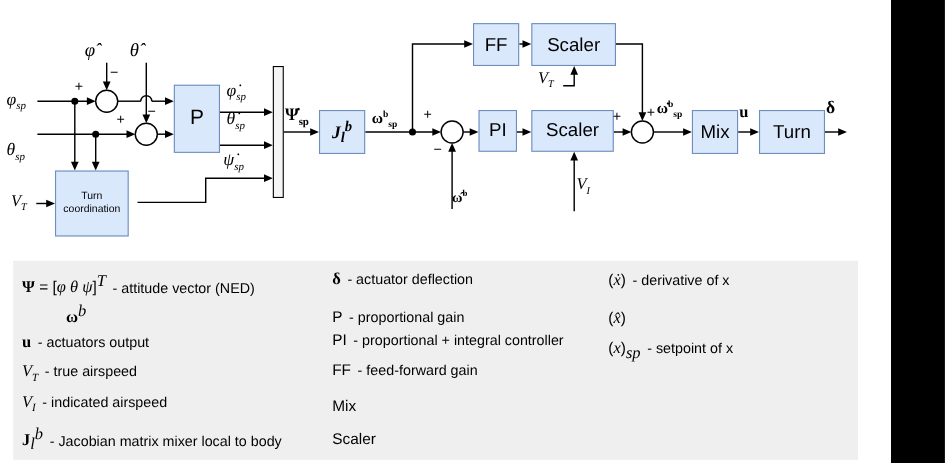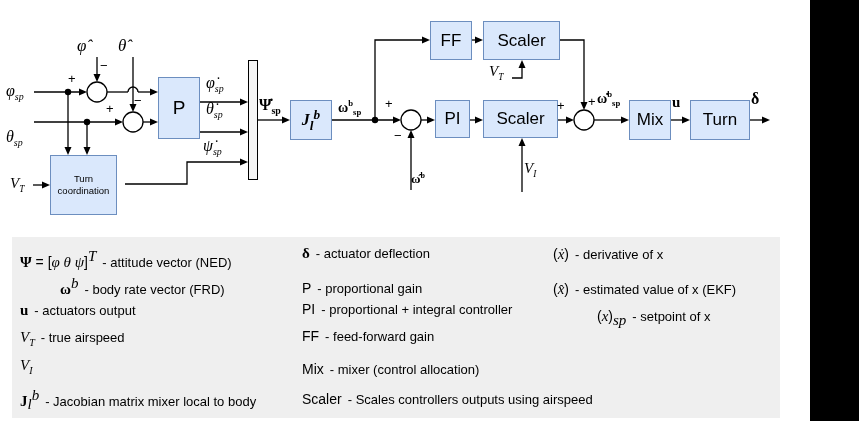--- a/index.html
+++ b/index.html
@@ -211,32 +211,32 @@
   <div class="sign" style="left:557px;top:98px;">+</div>
   <div class="sign" style="left:588px;top:94px;">+</div>
 
   <div id="legend-panel">
     <div class="lg-row" style="left:8px;top:11px;">
       <span class="term"><b>Ψ</b> = [<i>φ θ ψ</i>]<sup><i>T</i></sup></span>
       <span class="desc">- attitude vector (NED)</span>
     </div>
     <div class="lg-row" style="left:20px;top:38px;margin-left:28px;">
       <span class="term"><b>ω</b><sup><i>b</i></sup></span>
-      <span class="desc">- body rate vector (FRD)</span>
     </div>
     <div class="lg-row" style="left:8px;top:65px;">
       <span class="term"><b>u</b></span>
       <span class="desc">- actuators output</span>
     </div>
     <div class="lg-row" style="left:8px;top:92px;">
       <span class="term"><i>V<sub>T</sub></i></span>
       <span class="desc">- true airspeed</span>
     </div>
     <div class="lg-row" style="left:8px;top:120px;">
       <span class="term"><i>V<sub>I</sub></i></span>
+      <span class="desc">- indicated airspeed</span>
     </div>
     <div class="lg-row" style="left:8px;top:150px;">
       <span class="term"><b>J</b><sub><i>l</i></sub><sup><i>b</i></sup></span>
       <span class="desc">- Jacobian matrix mixer local to body</span>
     </div>
 
     <div class="lg-row" style="left:290px;top:8px;">
       <span class="term"><b>δ</b></span>
       <span class="desc">- actuator deflection</span>
     </div>
@@ -247,35 +247,32 @@
     <div class="lg-row" style="left:290px;top:64px;">
       <span class="term">PI</span>
       <span class="desc">- proportional + integral controller</span>
     </div>
     <div class="lg-row" style="left:290px;top:91px;">
       <span class="term">FF</span>
       <span class="desc">- feed-forward gain</span>
     </div>
     <div class="lg-row" style="left:290px;top:124px;">
       <span class="term">Mix</span>
-      <span class="desc">- mixer (control allocation)</span>
     </div>
     <div class="lg-row" style="left:290px;top:154px;">
       <span class="term">Scaler</span>
-      <span class="desc">- Scales controllers outputs using airspeed</span>
     </div>
 
     <div class="lg-row" style="left:541px;top:9px;">
       <span class="term">(<i>ẋ</i>)</span>
       <span class="desc">- derivative of x</span>
     </div>
     <div class="lg-row" style="left:541px;top:44px;">
       <span class="term">(<i>x̂</i>)</span>
-      <span class="desc">- estimated value of x (EKF)</span>
-    </div>
-    <div class="lg-row" style="left:541px;top:71px;margin-left:44px;">
+    </div>
+    <div class="lg-row" style="left:541px;top:71px;">
       <span class="term">(<i>x</i>)<sub><i>sp</i></sub></span>
       <span class="desc">- setpoint of x</span>
     </div>
   </div>
 
   <div id="sidebar"></div>
 </div>
 
 </body></html>

